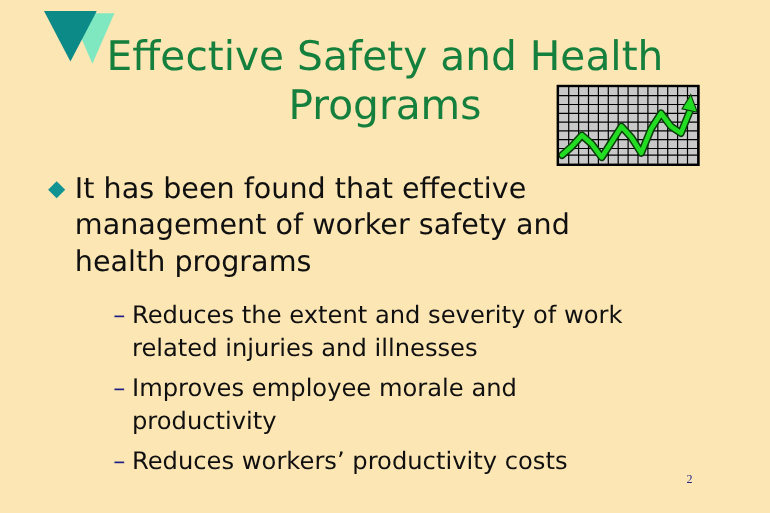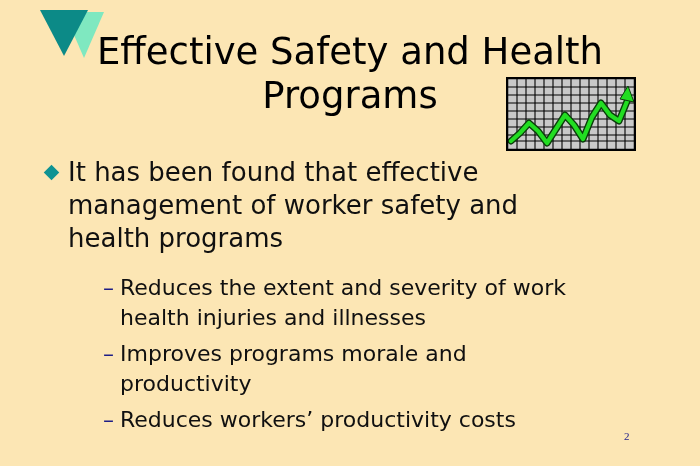--- a/index.html
+++ b/index.html
@@ -32,21 +32,21 @@
   }
   #logo svg { display: block; }
 
   
   #title {
     position: absolute;
     left: 60px;
     top: 30px;
     width: 580px;
     text-align: center;
-    color: #000000;
+    color: #15803d;
     font-size: 37px;
     line-height: 44px;
     font-weight: normal;
     letter-spacing: 0px;
     white-space: pre-line;
   }
 
   
   #chart-graphic {
     position: absolute;
@@ -188,26 +188,26 @@
       <span class="l1-bullet">
         <span class="diamond"></span>
       </span>
       <span class="l1-text">It has been found that effective management of worker safety and health programs</span>
     </div>
 
     <div class="l2-list">
 
       <div class="l2-item">
         <span class="l2-bullet">–</span>
-        <span class="l2-text">Reduces the extent and severity of work health injuries and illnesses</span>
+        <span class="l2-text">Reduces the extent and severity of work related injuries and illnesses</span>
       </div>
 
       <div class="l2-item">
         <span class="l2-bullet">–</span>
-        <span class="l2-text">Improves programs morale and productivity</span>
+        <span class="l2-text">Improves employee morale and productivity</span>
       </div>
 
       <div class="l2-item">
         <span class="l2-bullet">–</span>
         <span class="l2-text">Reduces workers’ productivity costs</span>
       </div>
 
     </div>
   </div>
 

